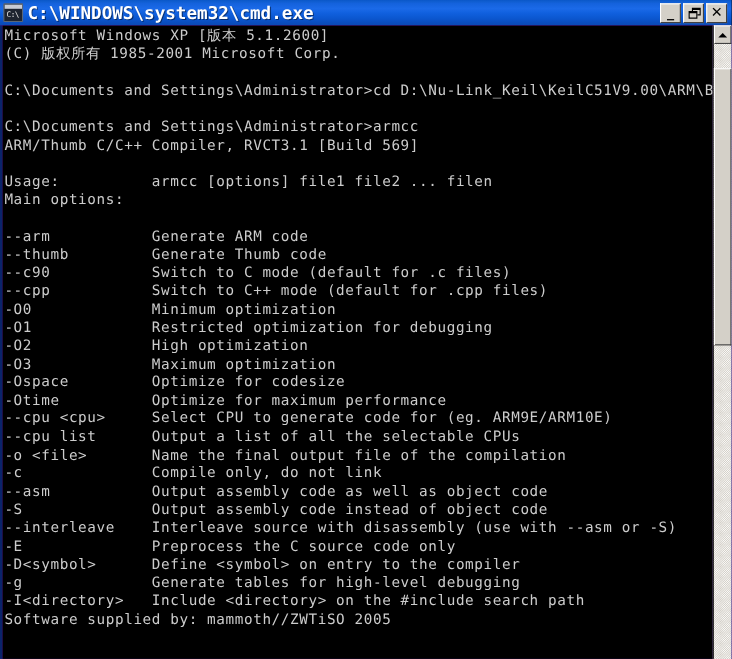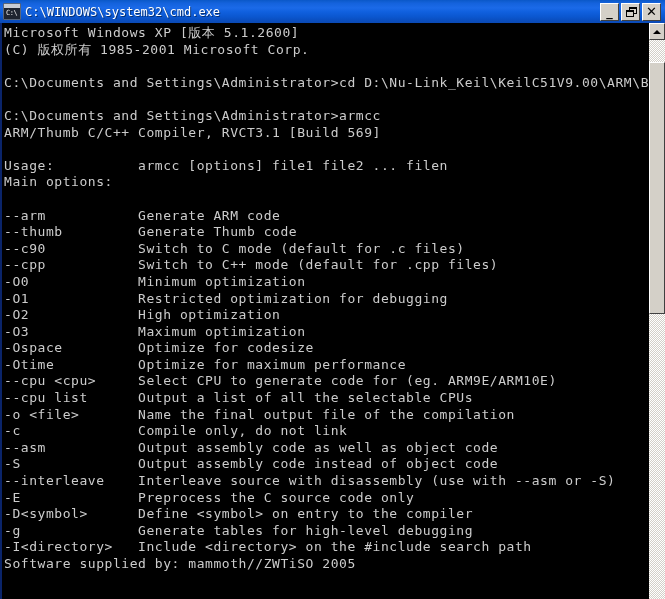--- a/index.html
+++ b/index.html
@@ -67,22 +67,22 @@
     top: 5px;
     font-family: "DejaVu Sans Mono", "Liberation Mono", monospace;
     font-size: 7px;
     line-height: 8px;
     color: #e8e8e8;
     letter-spacing: -0.5px;
   }
   .title-text {
     color: #ffffff;
     font-family: "DejaVu Sans Mono", "Liberation Mono", monospace;
-    font-size: 12px;
-    font-weight: normal;
+    font-size: 16px;
+    font-weight: bold;
     letter-spacing: 0px;
     white-space: nowrap;
     text-shadow: 1px 1px 0 rgba(0,0,0,0.45);
     flex: 1 1 auto;
     overflow: hidden;
   }
   .winbtns {
     display: flex;
     gap: 2px;
     flex: 0 0 auto;

